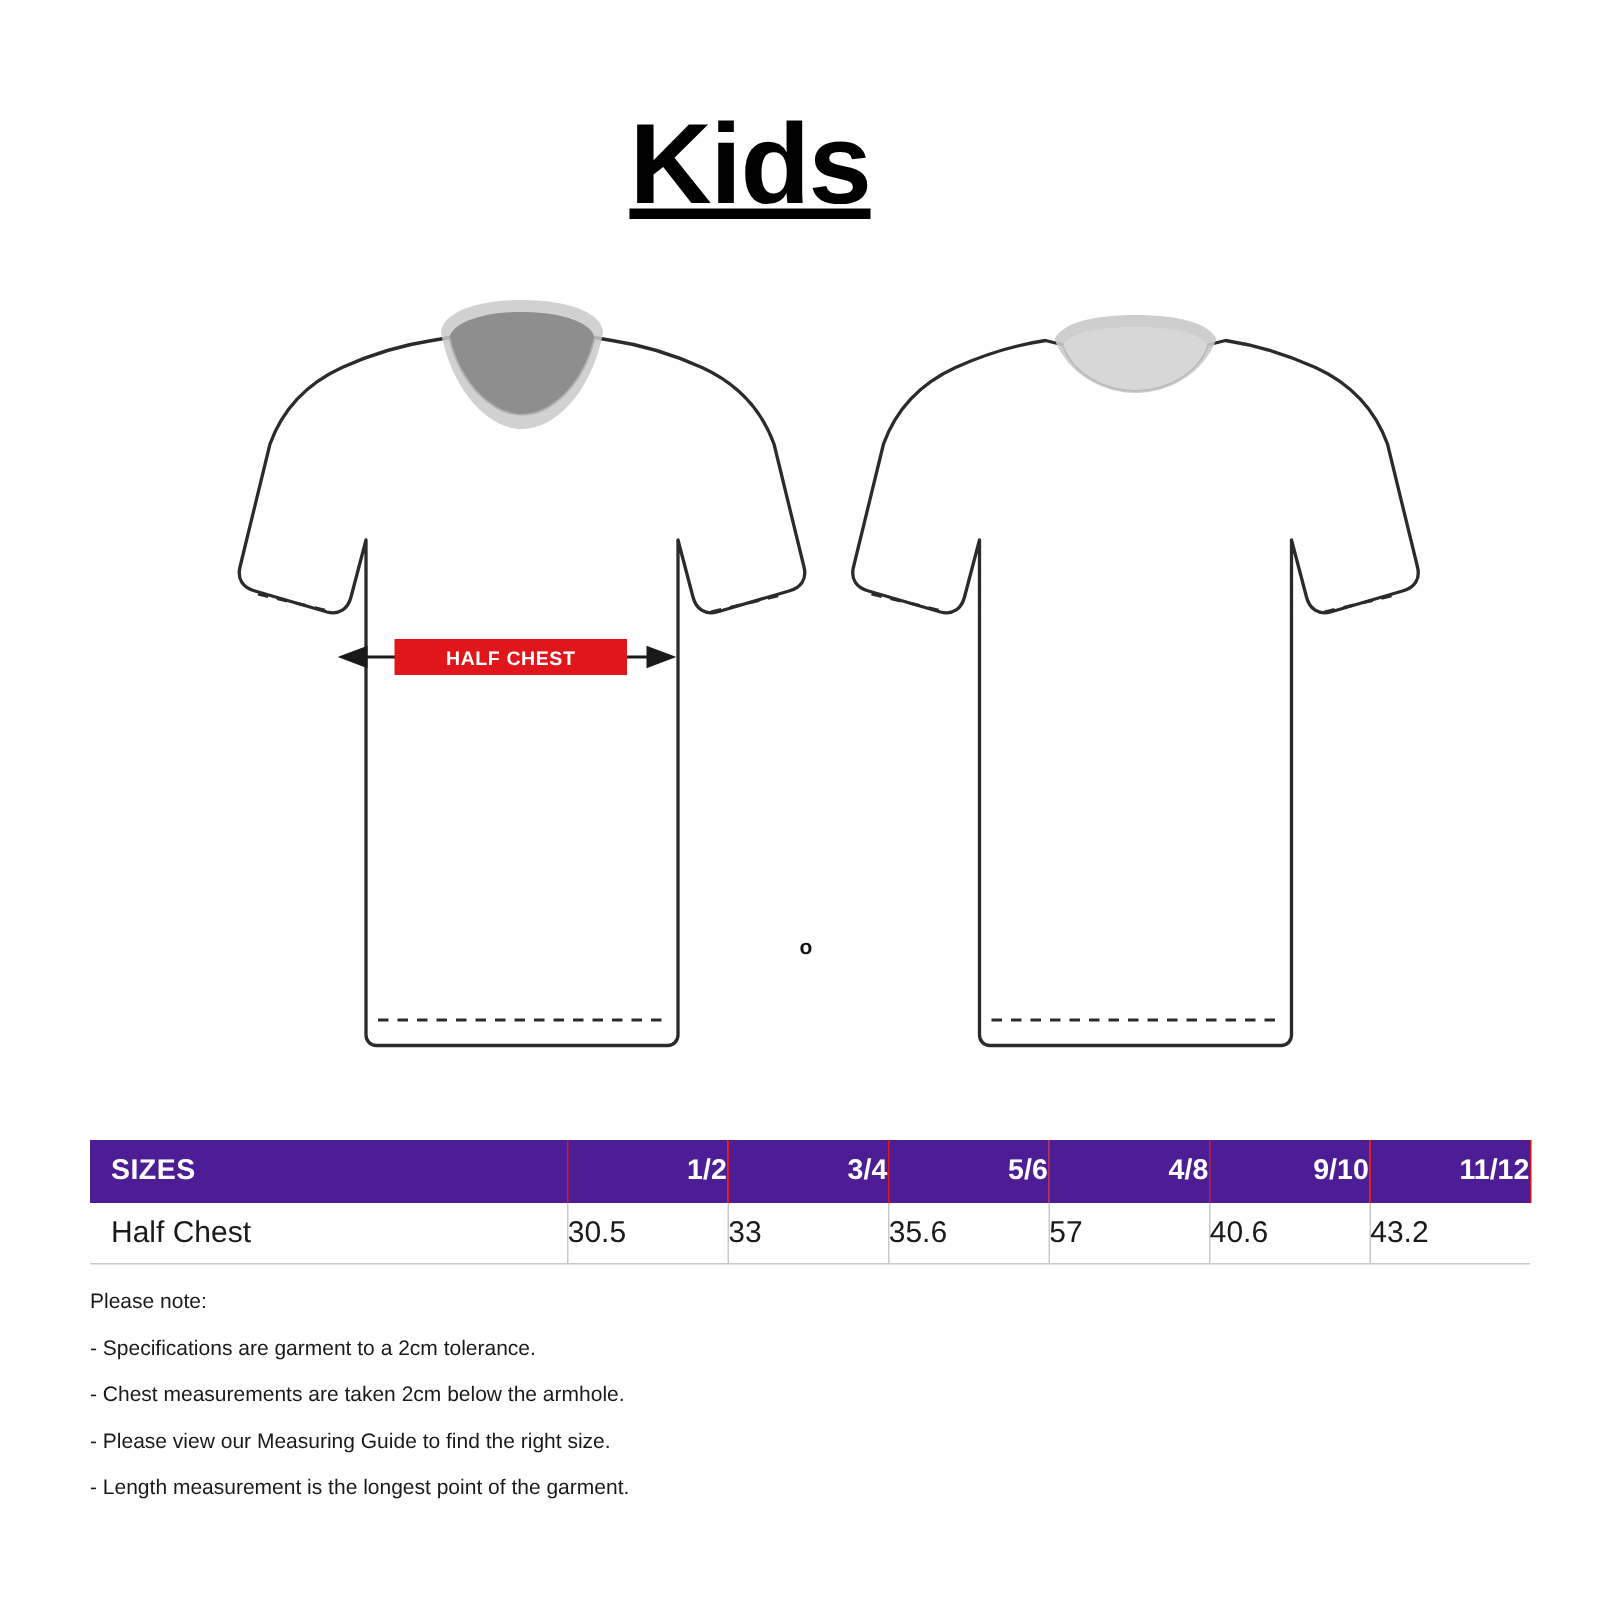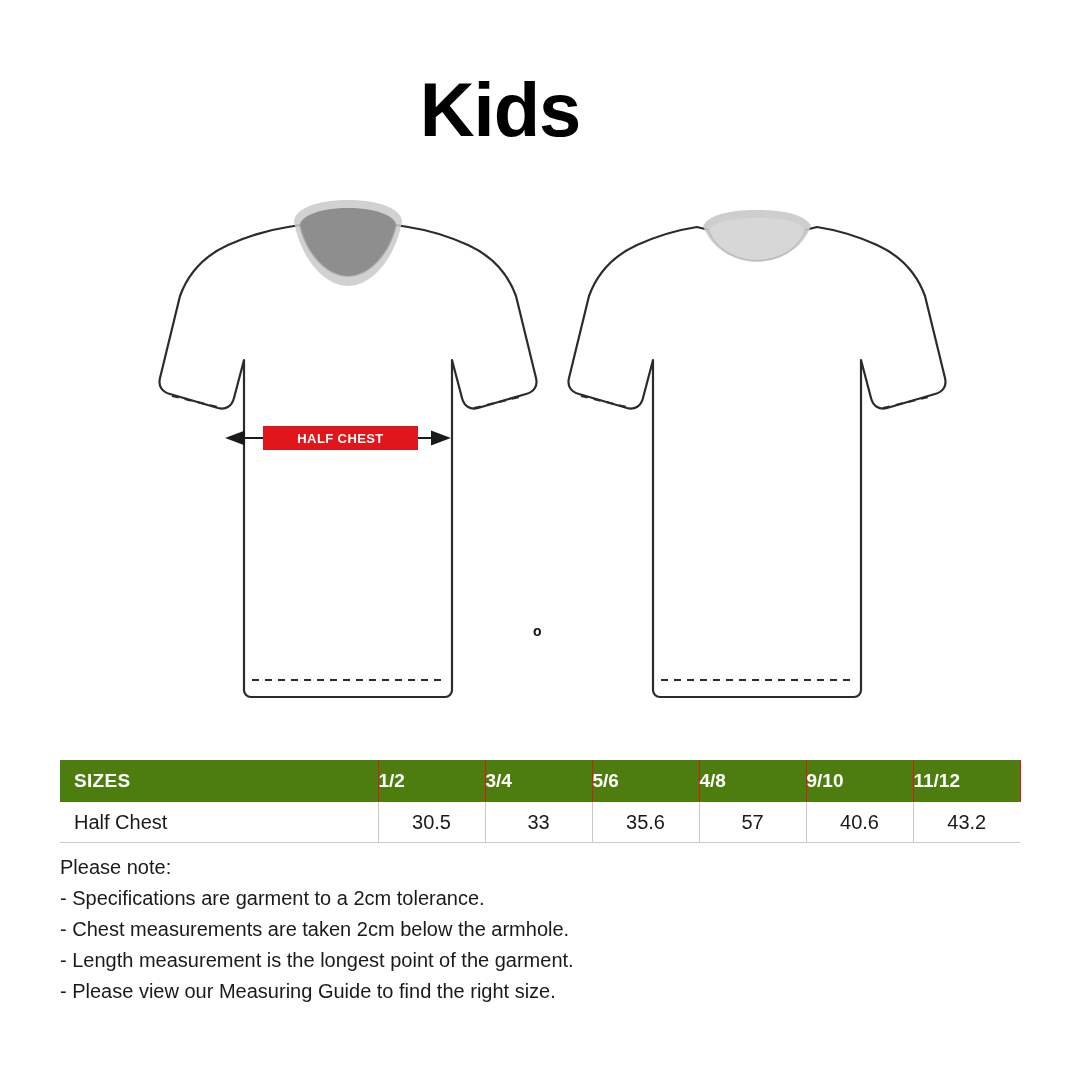--- a/index.html
+++ b/index.html
@@ -27,20 +27,21 @@
     position: absolute;
     top: 72px;
     left: 0;
     width: 1000px;
     text-align: center;
     font-size: 76px;
     font-weight: 700;
     letter-spacing: -1px;
     line-height: 1;
     color: #000000;
+    text-decoration: underline;
   }
 
   
   .illustration {
     position: absolute;
     top: 200px;
     left: 0;
     width: 1080px;
     height: 540px;
   }
@@ -84,39 +85,38 @@
     width: 960px;
     border-collapse: collapse;
     table-layout: fixed;
   }
   .size-table th,
   .size-table td {
     padding: 0;
     margin: 0;
   }
   .size-table thead tr {
-    background: #4d7c0f;
+    background: #4c1d95;
   }
   .size-table thead th {
     color: #ffffff;
     font-size: 19px;
     font-weight: 700;
     height: 42px;
-    text-align: left;
+    text-align: right;
     border-right: 1px solid #e0161b;
   }
   .size-table thead th.label-col {
     text-align: left;
     padding-left: 14px;
     letter-spacing: 0.3px;
   }
   .size-table tbody td {
     height: 40px;
     font-size: 20px;
-    text-align: center;
     border-bottom: 1px solid #c9c9c9;
     border-right: 1px solid #c9c9c9;
     color: #1a1a1a;
   }
   .size-table tbody td.label-col {
     text-align: left;
     padding-left: 14px;
     border-left: none;
   }
   .size-table tbody td:last-child {
@@ -126,21 +126,21 @@
   
   col.c-label { width: 318px; }
   col.c-size  { width: 107px; }
 
   
   .notes {
     position: absolute;
     left: 60px;
     top: 852px;
     width: 960px;
-    font-size: 20px;
+    font-size: 14px;
     line-height: 31px;
     color: #1a1a1a;
   }
   .notes div {
     white-space: pre;
   }
 </style>
 </head>
 <body>
 
@@ -275,17 +275,17 @@
         <td>40.6</td>
         <td>43.2</td>
       </tr>
     </tbody>
   </table>
 
   <div class="notes">
     <div>Please note:</div>
     <div>- Specifications are garment to a 2cm tolerance.</div>
     <div>- Chest measurements are taken 2cm below the armhole.</div>
+    <div>- Please view our Measuring Guide to find the right size.</div>
     <div>- Length measurement is the longest point of the garment.</div>
-    <div>- Please view our Measuring Guide to find the right size.</div>
   </div>
 
 </div>
 
 </body></html>

